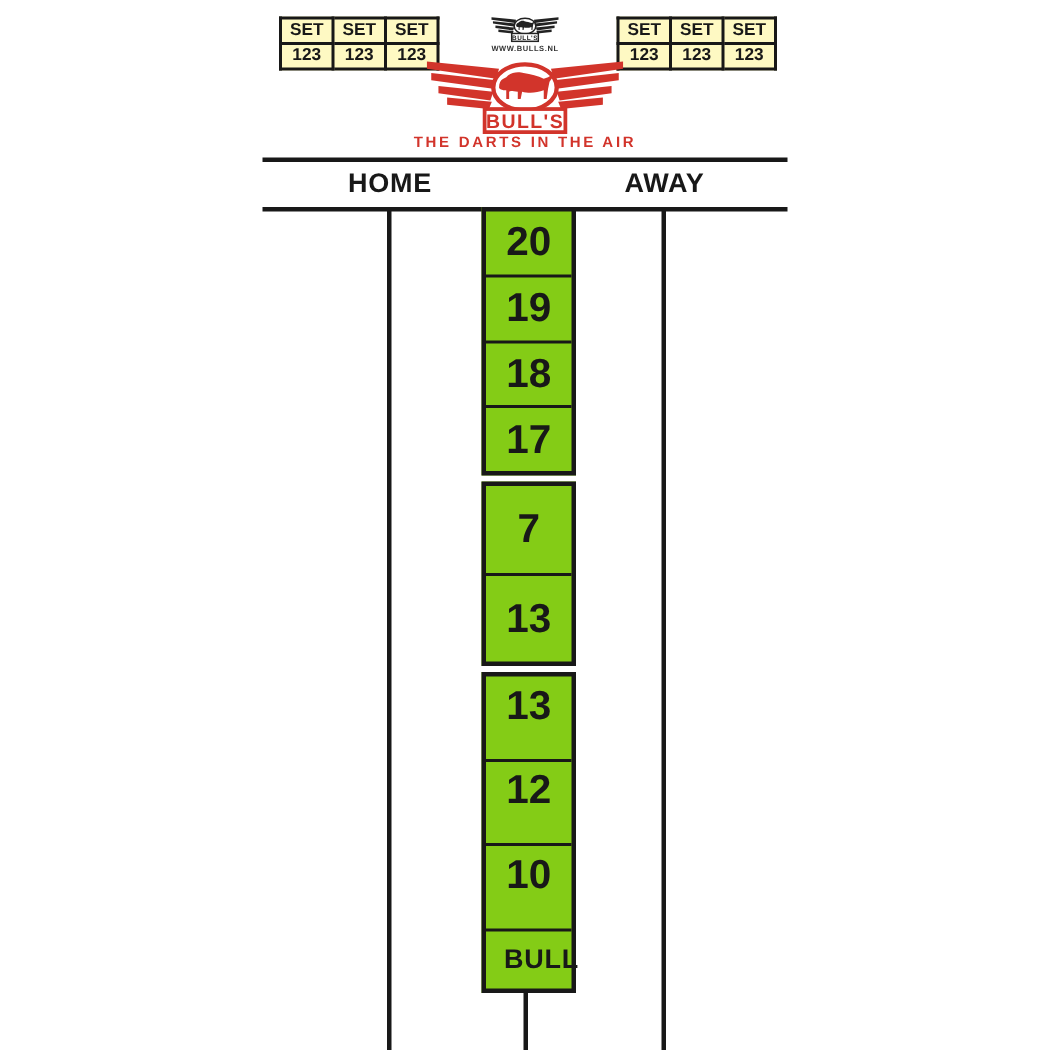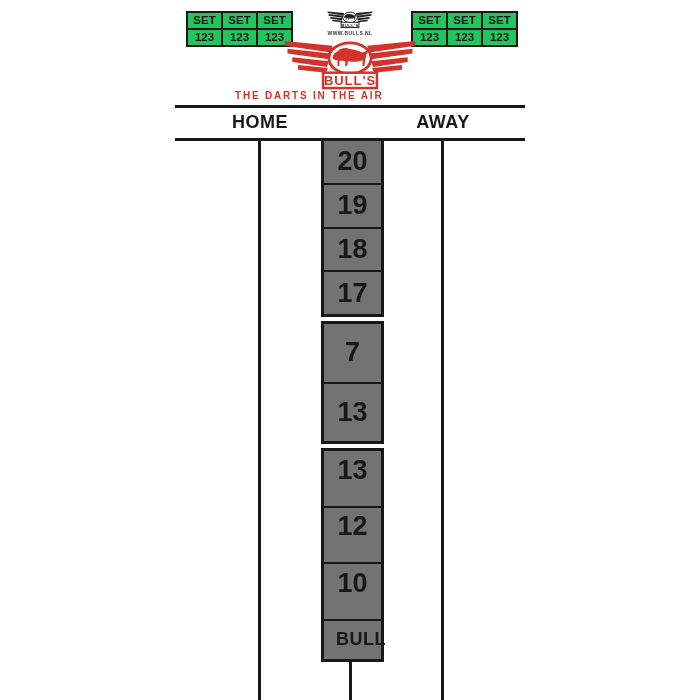--- a/index.html
+++ b/index.html
@@ -1,43 +1,43 @@
 <!DOCTYPE html>
 <html><head>
 <meta charset="utf-8">
 <style>
   html,body{margin:0;padding:0;background:#fff;}
   body{width:700px;height:700px;font-family:"Liberation Sans",sans-serif;}
   .board{position:relative;width:700px;height:700px;background:#ffffff;overflow:hidden;}
   .line{position:absolute;background:#181818;}
 
   
-  table.set-table{position:absolute;border-collapse:collapse;background:#22c55e;padding-left:35px;}
+  table.set-table{position:absolute;border-collapse:collapse;background:#fef9c3;padding-left:35px;}
   table.set-table td{border:2px solid #181818;min-width:31px;height:15px;padding:0 1px;
     text-align:center;font-weight:bold;font-size:11.5px;color:#181818;line-height:15px;}
 
   
   .mini-logo{position:absolute;left:321px;top:11px;width:58px;display:flex;
     flex-direction:column;align-items:center;}
   .mini-site{font-size:5px;font-weight:bold;letter-spacing:0.4px;color:#333;margin-top:1px;}
 
   
   .main-logo{position:absolute;left:280px;top:40px;width:140px;height:50px;}
-  .tagline{position:absolute;left:235px;top:90px;width:230px;text-align:left;
+  .tagline{position:absolute;left:235px;top:90px;width:230px;text-align:center;
     color:#d2342b;font-weight:bold;font-size:10px;letter-spacing:1.8px;}
 
   
   .side-label{position:absolute;top:112px;width:124px;text-align:center;
     font-weight:bold;font-size:18px;letter-spacing:0.5px;color:#181818;}
   .side-label.home{left:198px;}
   .side-label.away{left:381px;}
 
   
   .num-group{position:absolute;left:321px;width:63px;border:3px solid #181818;
-    box-sizing:border-box;display:flex;flex-direction:column;background:#737373;}
+    box-sizing:border-box;display:flex;flex-direction:column;background:#84cc16;}
   .num-group.g1{top:138px;height:179px;}
   .num-group.g2{top:321px;height:123px;}
   .num-group.g3{top:448px;height:214px;gap:16px;}
   .num-cell{flex:1;display:flex;align-items:center;justify-content:center;
     font-weight:bold;font-size:27px;color:#181818;}
   .num-cell + .num-cell{border-top:2.5px solid #181818;}
   .num-cell.bull{font-size:18px;letter-spacing:0.5px;padding-left:17px;}
 </style>
 </head>
 <body>

